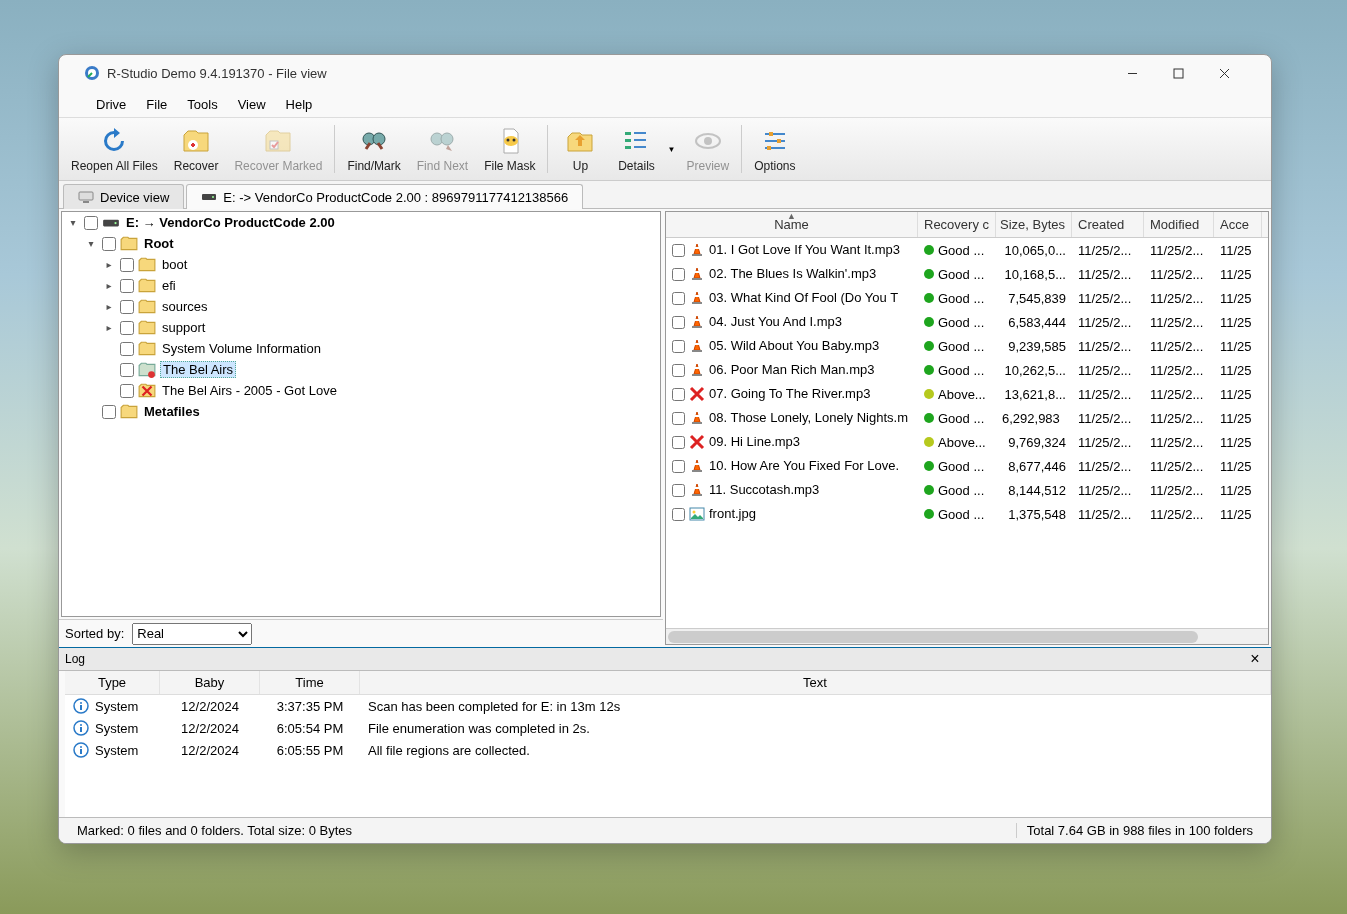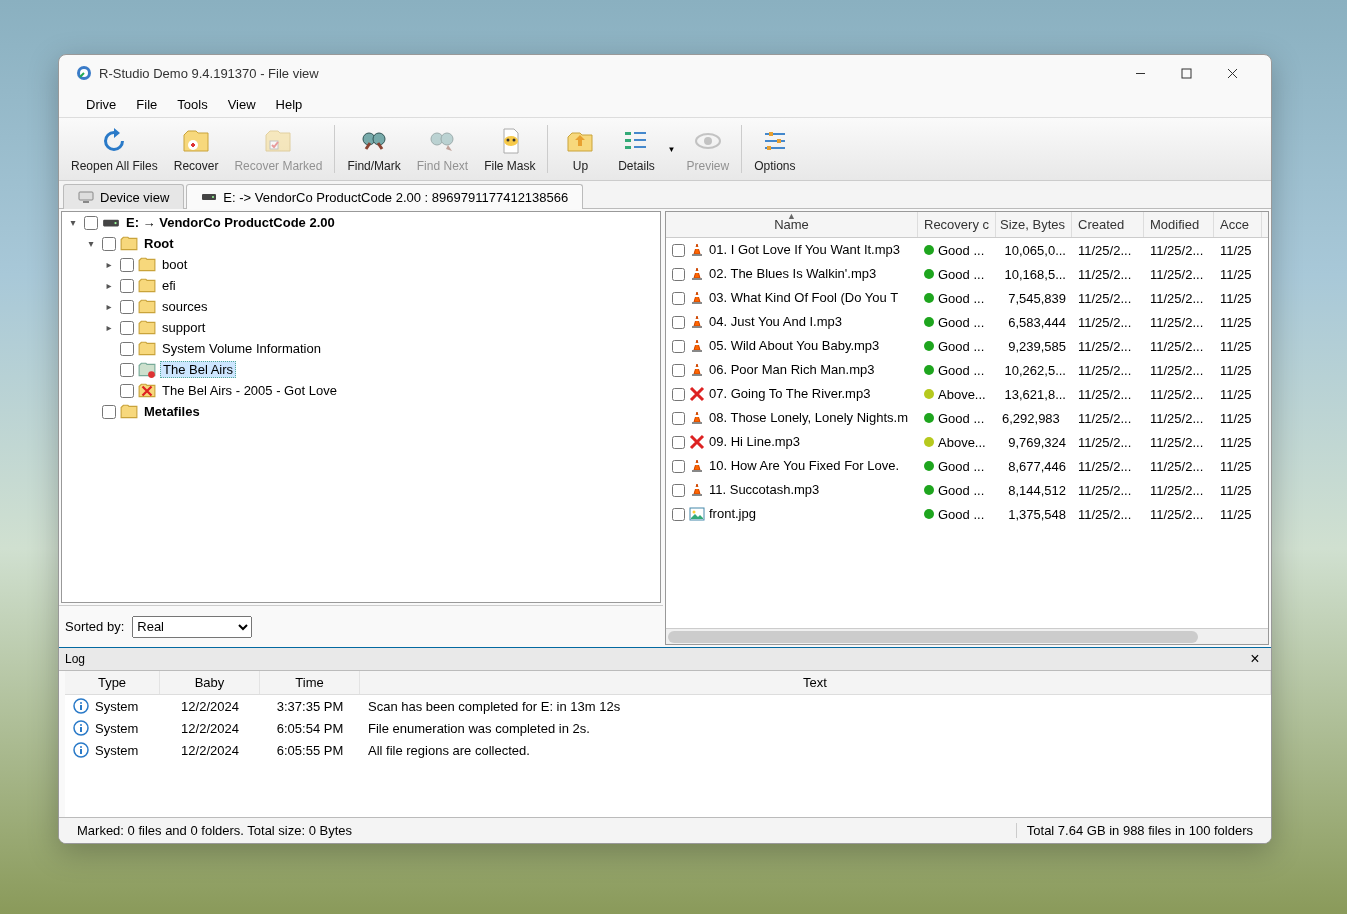--- a/index.html
+++ b/index.html
@@ -1,22 +1,22 @@
 <!DOCTYPE html>
 <html><head>
 <meta charset="utf-8">
 <style>
 * { margin: 0; padding: 0; box-sizing: border-box; font-family: "Segoe UI", Tahoma, sans-serif; font-size: 13px; }
 body { background: linear-gradient(to bottom, #8ab0c0 0%, #a8c8d8 30%, #d0e0d0 60%, #8a9a5a 100%); width: 1347px; height: 914px; overflow: hidden; position: relative; }
 .window { position: absolute; left: 58px; top: 54px; width: 1214px; height: 790px; background: #f9f9f9; border: 1px solid #999; border-radius: 8px; box-shadow: 0 8px 30px rgba(0,0,0,.25); display: flex; flex-direction: column; overflow: hidden; }
-.titlebar { height: 36px; display: flex; align-items: center; padding: 0 16px; }
+.titlebar { height: 36px; display: flex; align-items: center; padding: 0 24px; }
 .titlebar .app-icon { width: 18px; height: 18px; margin-right: 6px; }
 .titlebar .title-text { color: #333; flex: 1; }
 .titlebar .win-btn { width: 46px; height: 30px; display: flex; align-items: center; justify-content: center; color: #444; }
-.menubar { height: 26px; display: flex; align-items: center; padding: 0 18px; gap: 2px; }
+.menubar { height: 26px; display: flex; align-items: center; padding: 0 18px; gap: 2px; margin-left: 10px; }
 .menu-item { padding: 3px 9px; }
 .toolbar { background: linear-gradient(#fafafa,#e8e8e8); border-top: 1px solid #ddd; border-bottom: 1px solid #ccc; display: flex; align-items: center; padding: 2px 4px; height: 64px; }
 .tbtn { display: flex; flex-direction: column; align-items: center; justify-content: center; padding: 2px 8px; min-width: 56px; height: 58px; }
 .tbtn.disabled { opacity: .45; }
 .tbtn .ico { width: 32px; height: 32px; display: flex; align-items: center; justify-content: center; }
 .tbtn .lbl { font-size: 12px; color: #222; margin-top: 2px; white-space: nowrap; }
 .vsep { width: 1px; height: 48px; background: #ccc; margin: 0 4px; }
 .dd-arrow { width: 14px; display: flex; align-items: center; justify-content: center; }
 .tabstrip { height: 28px; background: #f4f4f4; border-bottom: 1px solid #bbb; display: flex; align-items: flex-end; padding-left: 4px; }
 .tab { display: flex; align-items: center; gap: 6px; padding: 4px 14px; background: #e6e6e6; border: 1px solid #bbb; border-bottom: none; border-radius: 3px 3px 0 0; margin-right: 2px; position: relative; top: 1px; }
@@ -37,21 +37,21 @@
 .fp-col { padding: 0 6px; border-right: 1px solid #ddd; height: 100%; display: flex; align-items: center; color: #333; overflow: hidden; white-space: nowrap; }
 .fp-rows { flex: 1; overflow: auto; }
 .fp-row { display: flex; align-items: center; height: 24px; }
 .fp-cell { padding: 0 6px; overflow: hidden; white-space: nowrap; text-overflow: ellipsis; }
 .fp-cell input[type=checkbox] { margin-right: 4px; width: 13px; height: 13px; vertical-align: middle; }
 .fp-cell .fico { width: 16px; height: 16px; display: inline-flex; align-items: center; justify-content: center; vertical-align: middle; margin-right: 4px; }
 .status-dot { width: 10px; height: 10px; border-radius: 50%; display: inline-block; margin-right: 4px; }
 .good { background: #1ea51e; } .above { background: #b6c91e; }
 .fp-scroll { height: 16px; background: #f0f0f0; border-top: 1px solid #ccc; position: relative; }
 .fp-scroll .thumb { position: absolute; left: 2px; top: 2px; height: 12px; width: 88%; background: #ccc; border-radius: 6px; }
-.sortbar { height: 42px; display: flex; align-items: center; padding: 2px 6px; gap: 8px; border-top: 1px solid #ccc; }
+.sortbar { height: 28px; display: flex; align-items: center; padding: 2px 6px; gap: 8px; border-top: 1px solid #ccc; }
 .sortbar select { width: 120px; height: 22px; }
 .log-panel { border-top: 1px solid #0369a1; display: flex; flex-direction: column; height: 170px; }
 .log-head { background: #e9e9e9; border-bottom: 1px solid #bbb; padding: 2px 6px; display: flex; align-items: center; }
 .log-head .log-title { flex: 1; font-size: 12px; }
 .log-close { width: 20px; text-align: center; font-size: 16px; }
 .log-table { flex: 1; overflow: auto; background: #fff; margin-left: 6px; }
 .log-table .lh { display: flex; background: #f4f4f4; border-bottom: 1px solid #ddd; height: 24px; align-items: center; }
 .log-table .lc { padding: 0 8px; border-right: 1px solid #e3e3e3; height: 100%; display: flex; align-items: center; justify-content: center; }
 .log-table .lr { display: flex; height: 22px; align-items: center; }
 .log-table .lcell { padding: 0 8px; overflow: hidden; white-space: nowrap; display: flex; align-items: center; gap: 6px; }

